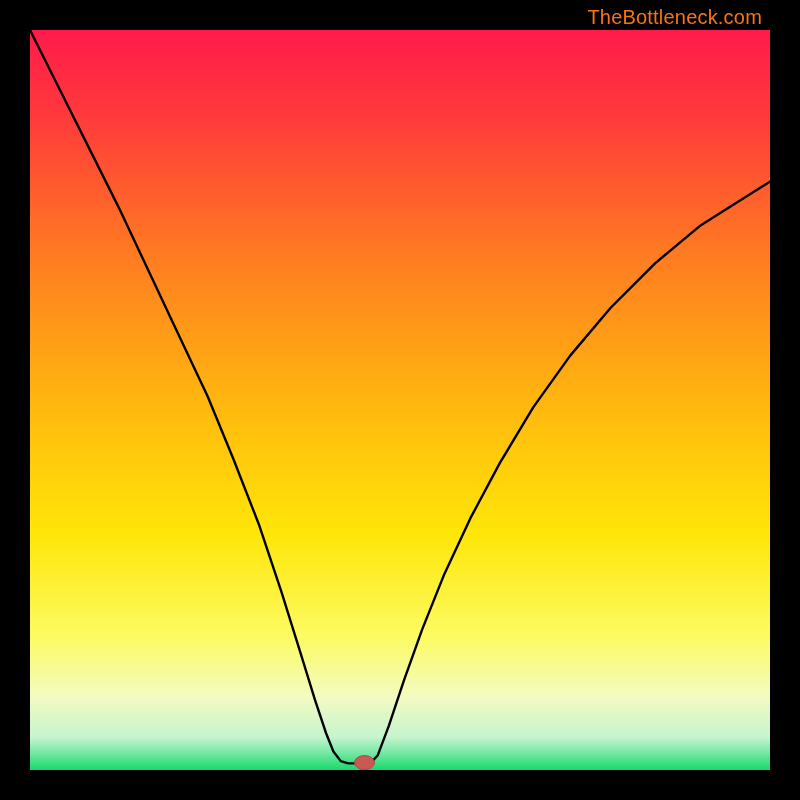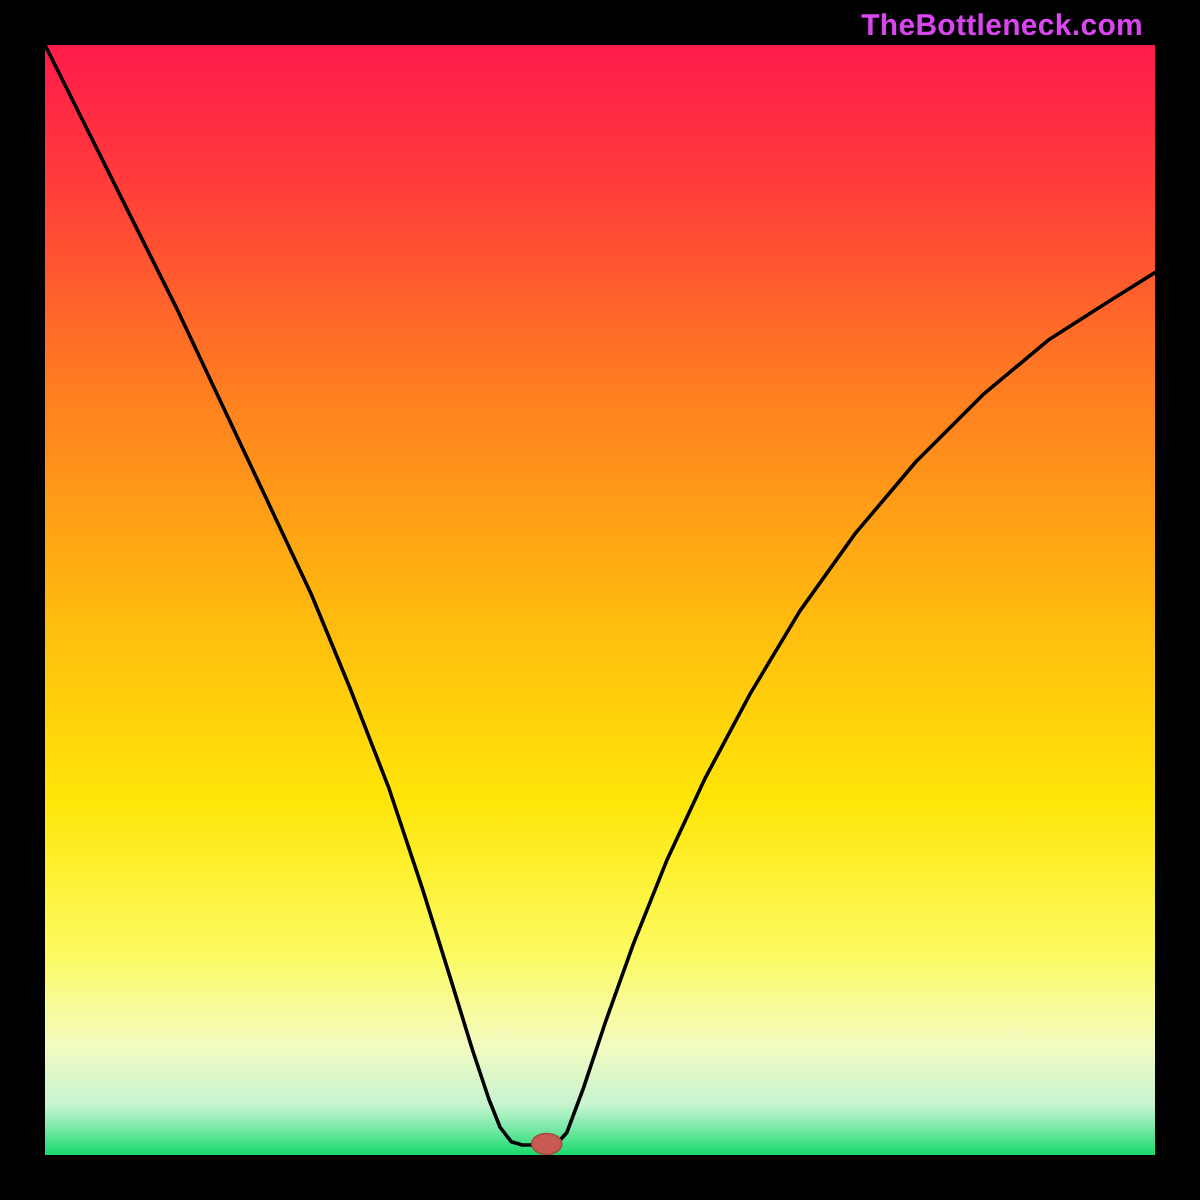--- a/index.html
+++ b/index.html
@@ -21,23 +21,23 @@
     position: absolute;
     left: 30px;
     top: 30px;
     width: 740px;
     height: 740px;
   }
   .watermark {
     position: absolute;
     top: 6px;
     right: 38px;
-    color: #d946ef;
+    color: #f97316;
     font-size: 20px;
-    font-weight: 700;
+    font-weight: 400;
     letter-spacing: 0.2px;
   }
 </style>
 </head>
 <body>
 
 <div class="frame">
   <svg class="plot" viewBox="0 0 740 740" preserveAspectRatio="none">
     <defs>
       <linearGradient id="bg" x1="0" y1="0" x2="0" y2="1">

